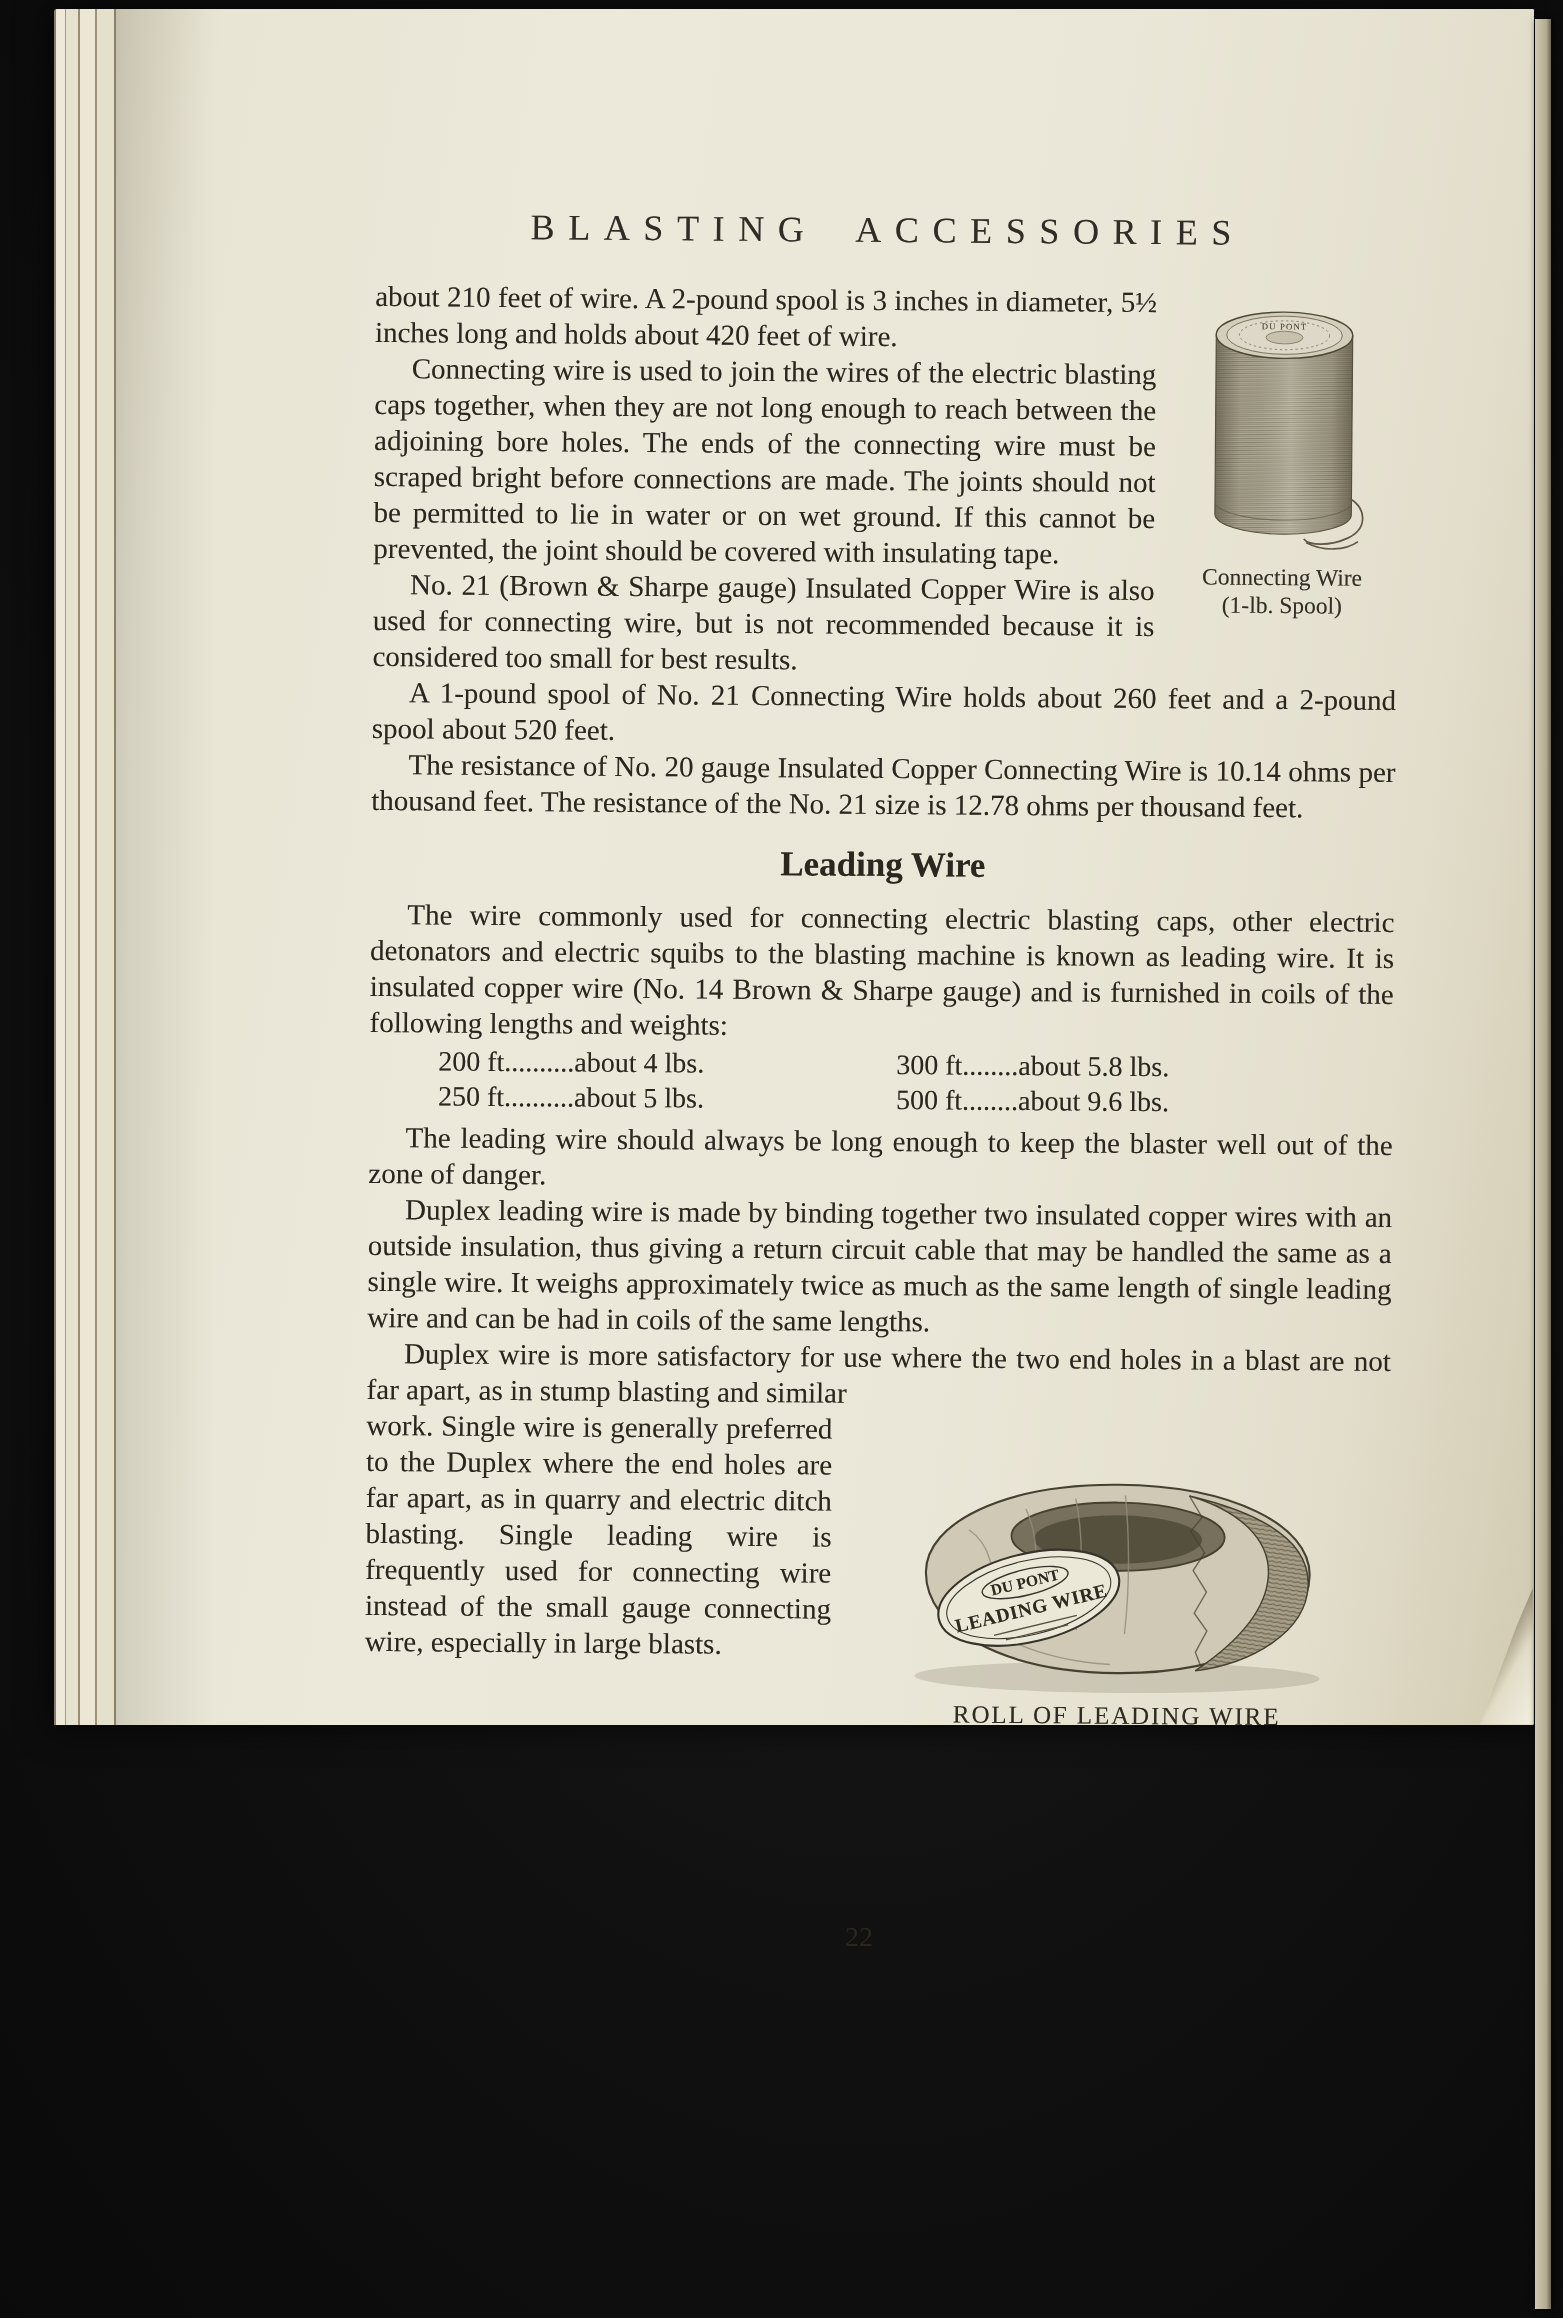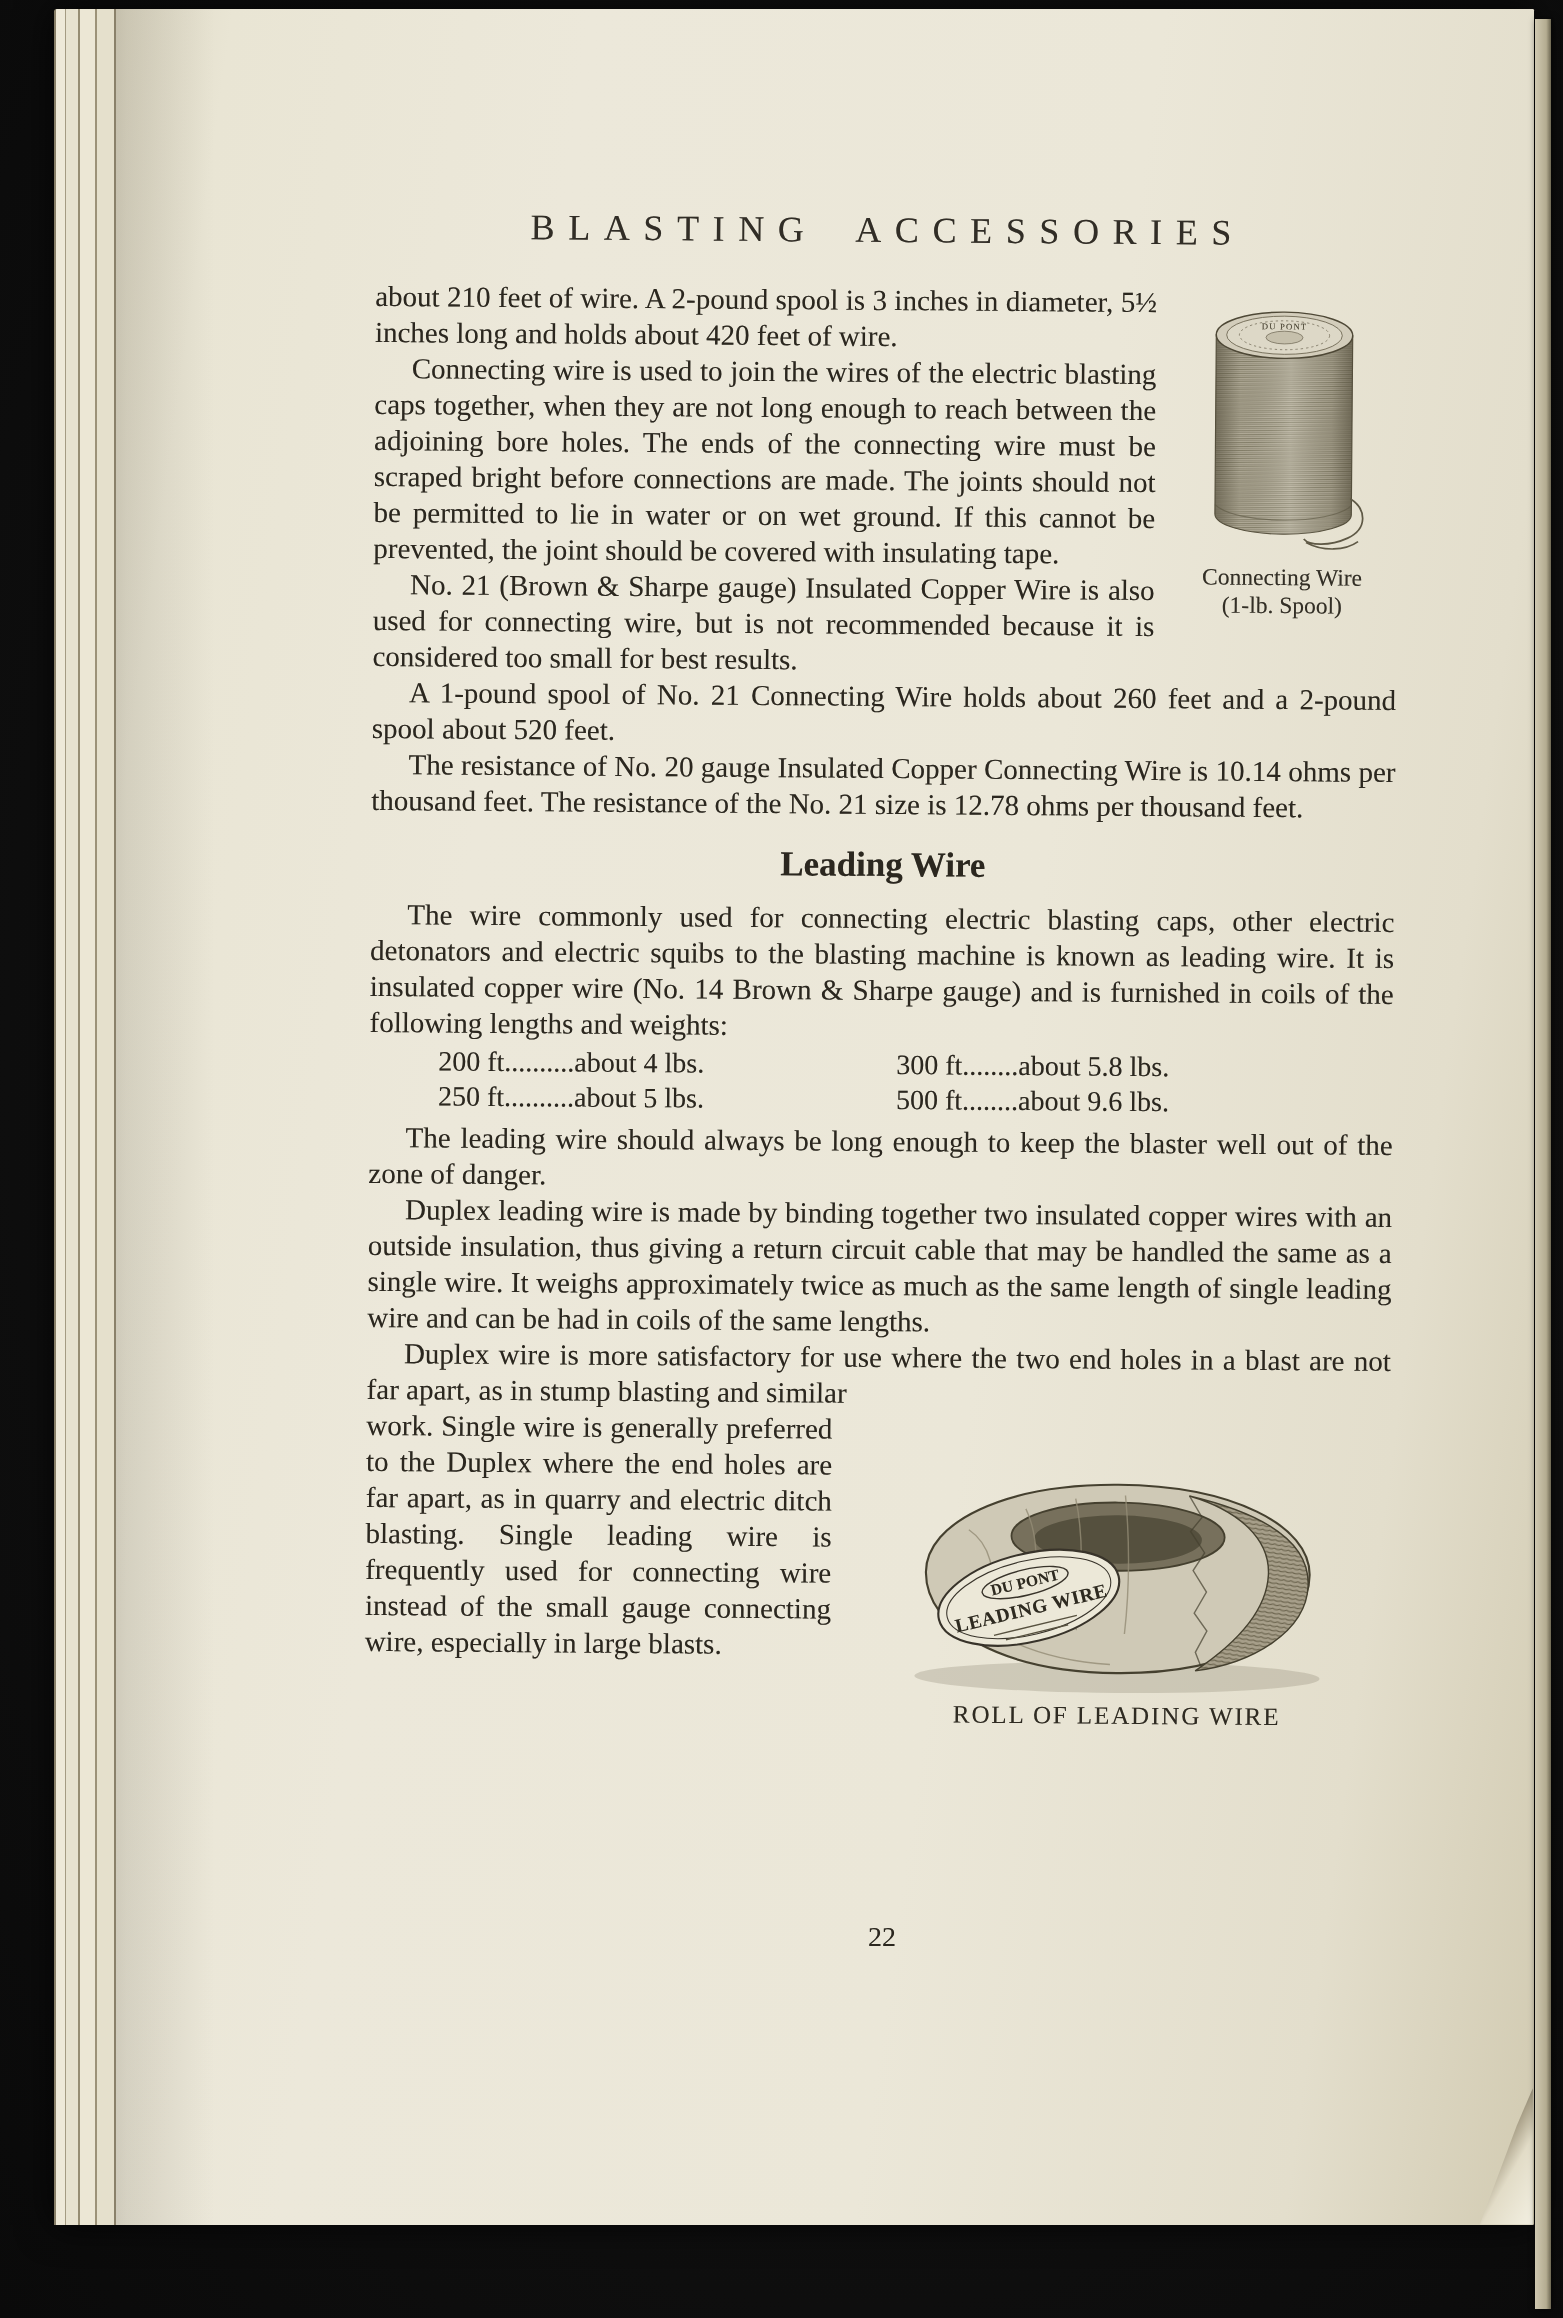--- a/index.html
+++ b/index.html
@@ -9,21 +9,21 @@
     background:#0e0e0e;
     font-family:"Liberation Serif", serif;
     overflow:hidden;
   }
   .scan-bg {
     position:absolute; inset:0;
     background:radial-gradient(ellipse at 55% 45%, #1d1d1d 0%, #101010 55%, #0a0a0a 100%);
   }
   
   .page {
-    position:absolute; left:54px; top:8.6px; width:1480px; height:2216px;
+    position:absolute; left:54px; top:8.6px; width:1480px; height:1716px;
     background:linear-gradient(98deg,#d8d2bd 0%, #e9e5d4 10%, #ece8da 30%, #ebe7d8 62%, #e3decc 86%, #d2cbb2 100%);
     box-shadow:0 0 37px rgba(0,0,0,0.8);
     border-radius:3.7px 1.2px 1.2px 1.2px;
   }
   .page::before { 
     content:""; position:absolute; left:0; top:0; bottom:0; width:161px;
     background:linear-gradient(90deg, rgba(60,54,38,0.35) 0%, rgba(60,54,38,0.12) 45%, rgba(60,54,38,0) 100%);
     pointer-events:none;
   }
   .edge-stack {
@@ -98,21 +98,20 @@
   }
   .roll-svg { width:469px; height:285px; display:block; margin:0 auto; }
   .roll-caption {
     font-size:25px; line-height:28px; letter-spacing:1.9px;
     color:#2f2b22; margin-top:0;
   }
   .page-num {
     position:absolute; left:791px; top:1912px;
     font-size:28px; color:#2b271f;
     text-shadow:0 0 0.6px rgba(43,39,31,0.35);
-    margin-left:23px;
   }
 </style>
 </head>
 <body>
 
 <div class="scan-bg"></div>
 
 <div class="page">
   <div class="edge-stack"></div>
 

